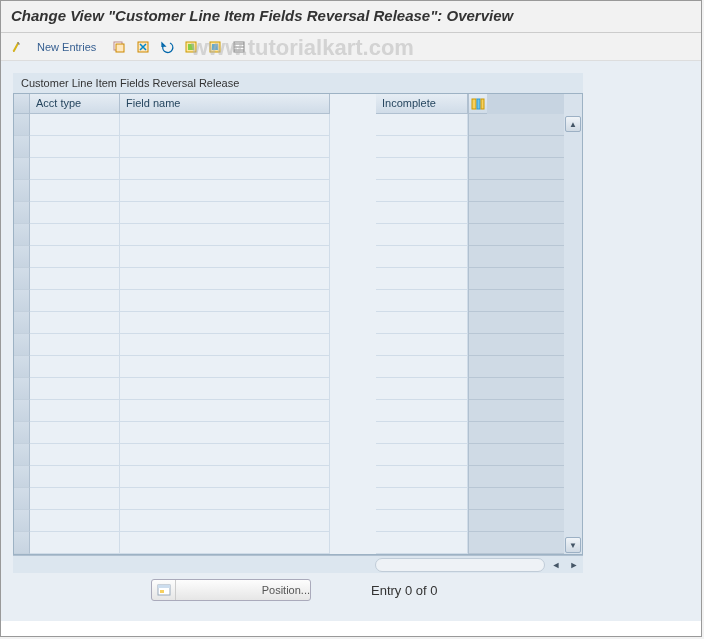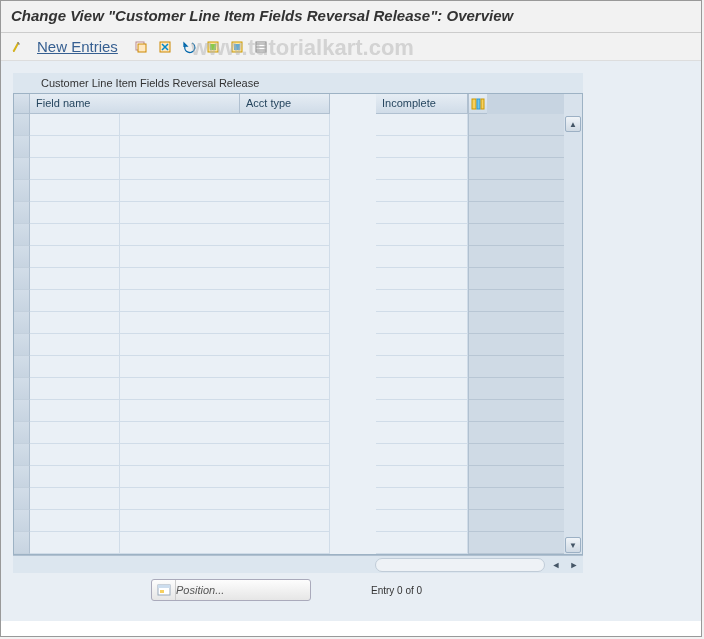--- a/index.html
+++ b/index.html
@@ -44,25 +44,24 @@
       height: 18px;
       display: inline-flex;
       align-items: center;
       justify-content: center;
       cursor: pointer;
       border: 1px solid transparent;
       border-radius: 2px;
     }
     .tb-text {
       color: #365f91;
-      font-size: 15px;
+      font-size: 11px;
       cursor: pointer;
       padding: 2px 4px;
       margin-right: 4px;
-      text-decoration: underline;
     }
     .watermark {
       position: absolute;
       top: 34px;
       left: 190px;
       font-size: 22px;
       color: rgba(180,180,180,0.5);
       font-family: Liberation Sans, sans-serif;
       font-weight: bold;
       letter-spacing: 0px;
@@ -76,21 +75,20 @@
       position: relative;
     }
     .panel {
       background: #dce6ef;
       width: 570px;
     }
     .panel-title {
       padding: 4px 8px;
       font-size: 11px;
       color: #333;
-      margin-left: 20px;
     }
     .table-wrap {
       display: flex;
       border: 1px solid #9db2c4;
       background: #eaf0f6;
     }
     .rowhdr-col {
       width: 16px;
       background: #c7d4e1;
     }
@@ -213,26 +211,25 @@
     .pos-btn .ic {
       width: 24px;
       display: flex;
       align-items: center;
       justify-content: center;
       border-right: 1px solid #ccc;
       height: 100%;
     }
     .pos-btn .lbl {
       flex: 1;
-      text-align: left;
-      font-style: italic;
+      text-align: right;
     }
     .entry-text {
       color: #333;
-      font-size: 10px;
+      font-size: 13px;
     }
   </style>
 </head>
 <body>
 
 <div class="window">
   <div class="title-bar">Change View "Customer Line Item Fields Reversal Release": Overview</div>
 
   <div class="toolbar">
     <span class="tb-icon">
@@ -307,22 +304,22 @@
             <div class="rcell"></div>
             <div class="rcell"></div>
             <div class="rcell"></div>
             <div class="rcell"></div>
             <div class="rcell"></div>
             <div class="rcell"></div>
             <div class="rcell"></div>
           </div>
         <div class="data-cols">
           <div class="hdr-row">
+            <div class="th c1">Acct type</div>
             <div class="th c2">Field name</div>
-            <div class="th c1">Acct type</div>
             <div class="th c3">Incomplete</div>
           </div>
 
         <div class="d-row">
               <div class="td c1"></div>
               <div class="td c2"></div>
               <div class="td c3"></div>
             </div>
             <div class="d-row">
               <div class="td c1"></div>

